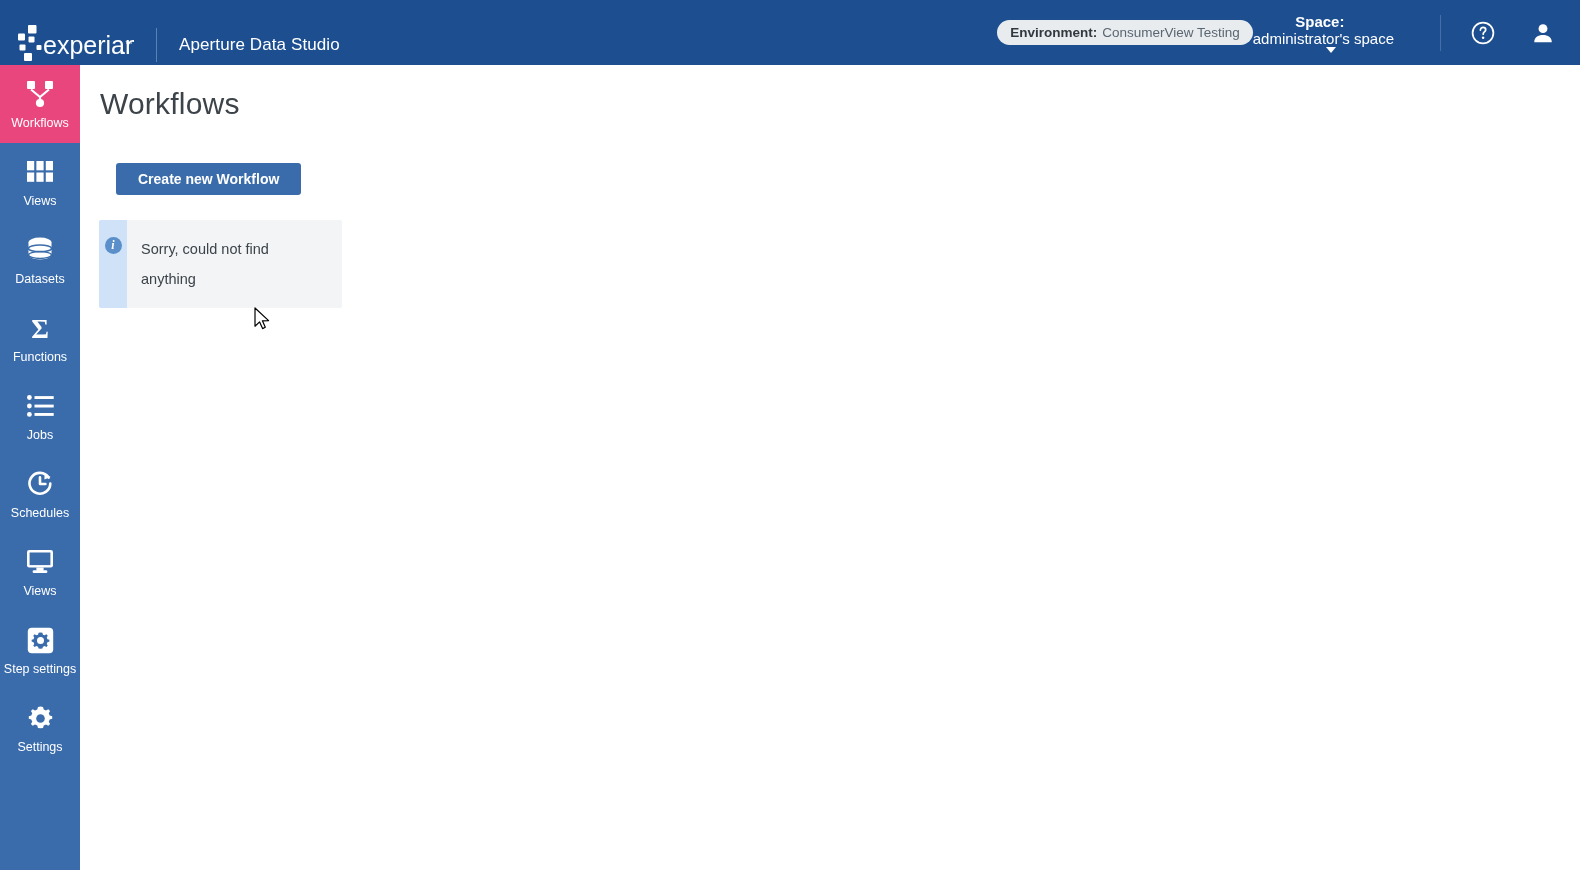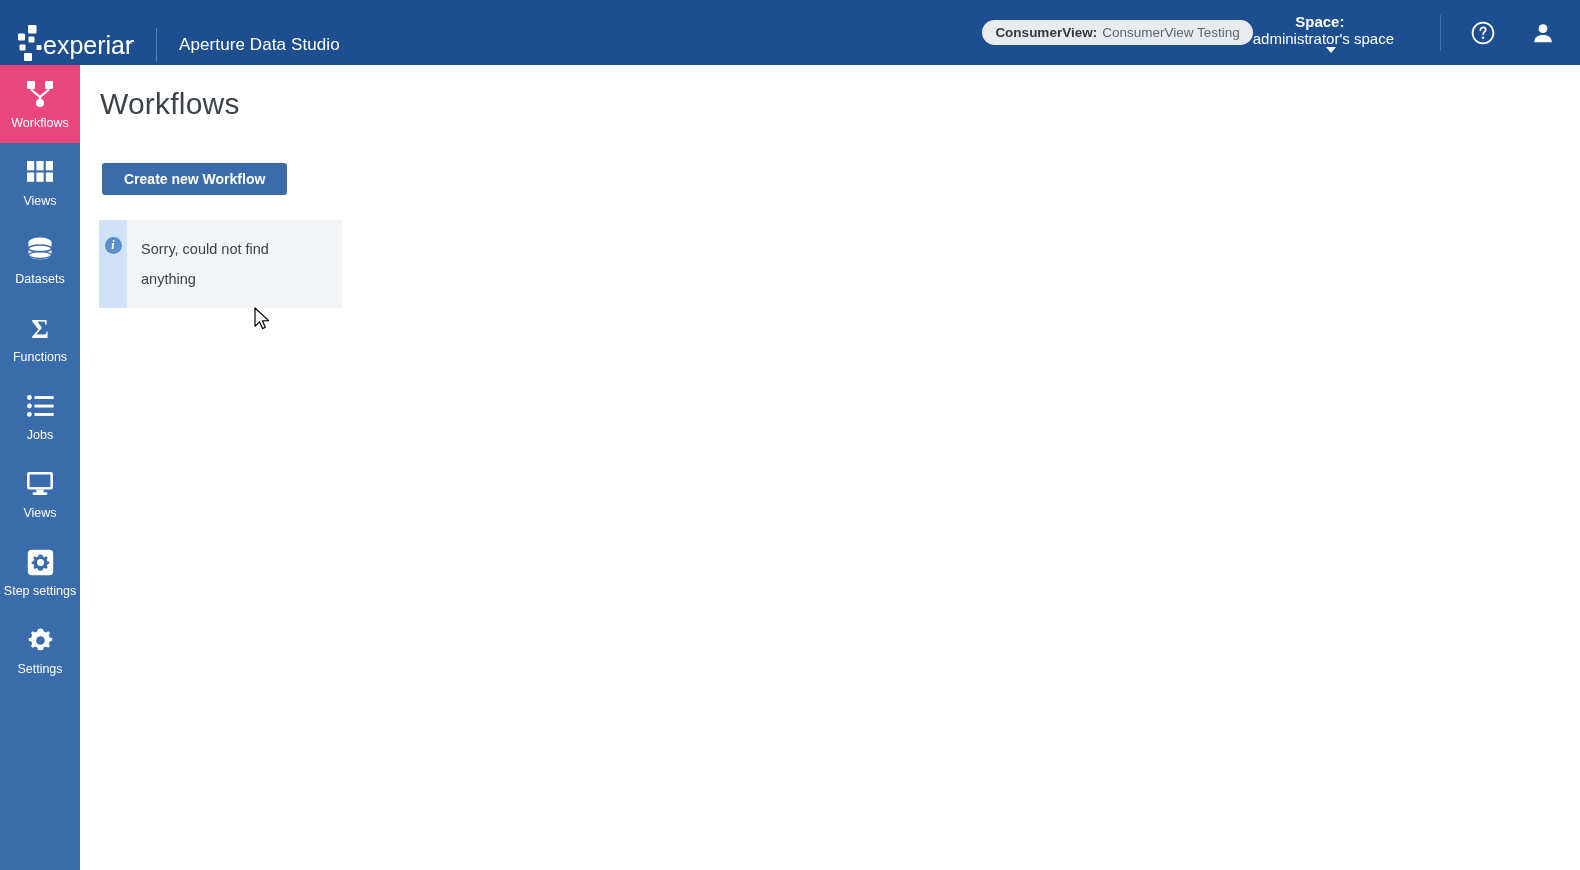--- a/index.html
+++ b/index.html
@@ -105,21 +105,21 @@
     position: absolute; top: 65px; left: 80px;
     width: 1500px; height: 805px;
     background: #ffffff;
   }
   .page-title {
     position: absolute; left: 20px; top: 22px;
     font-size: 30px; font-weight: 300; color: #3c4349;
     letter-spacing: 0.2px;
   }
   .create-btn {
-    position: absolute; left: 22px; top: 98px;
+    position: absolute; left: 36px; top: 98px;
     background: #3a6cab;
     border: none;
     border-radius: 3px;
     color: #ffffff;
     font-size: 14px; font-weight: bold;
     font-family: "Liberation Sans", sans-serif;
     padding: 1px 22px;
     height: 32px;
     cursor: pointer;
     white-space: nowrap;
@@ -180,21 +180,21 @@
           <text x="107" y="22" font-family="Liberation Sans, sans-serif" font-size="7" fill="#ffffff">™</text>
         </svg>
       </span>
       <span class="brand-divider"></span>
       <span class="app-title">Aperture Data Studio</span>
     </div>
 
     <div class="header-spacer"></div>
 
     <div class="env-pill">
-      <span class="env-label">ConsumerView:</span>
+      <span class="env-label">Environment:</span>
       <span class="env-value">ConsumerView Testing</span>
     </div>
 
     <div class="space-block">
       <span class="space-label">Space:</span>
       <span class="space-value">administrator's space</span>
       <span class="caret"></span>
     </div>
 
     <div class="header-divider"></div>
@@ -272,20 +272,30 @@
           <rect x="7.5" y="1.1" width="19.2" height="2.9" fill="#ffffff"></rect>
           <circle cx="2.4" cy="11" r="2.4" fill="#ffffff"></circle>
           <rect x="7.5" y="9.6" width="19.2" height="2.9" fill="#ffffff"></rect>
           <circle cx="2.4" cy="19.4" r="2.4" fill="#ffffff"></circle>
           <rect x="7.5" y="18" width="19.2" height="2.9" fill="#ffffff"></rect>
         </svg>
       </span>
       <span class="nav-label">Jobs</span>
     </div>
 
+    <div class="nav-item">
+      <span class="nav-icon">
+        <svg width="28" height="28" viewBox="0 0 28 28">
+          <path d="M22.6 7.6 A10.4 10.4 0 1 0 24.3 13.6" fill="none" stroke="#ffffff" stroke-width="2.6" stroke-linecap="round"></path>
+          <path d="M18.6 3.2 L24.6 7.0 L18.4 9.6 Z" fill="#ffffff"></path>
+          <path d="M14 7.4 V14 H19.4" fill="none" stroke="#ffffff" stroke-width="2.6" stroke-linecap="round" stroke-linejoin="round"></path>
+        </svg>
+      </span>
+      <span class="nav-label">Schedules</span>
+    </div>
 
     <div class="nav-item">
       <span class="nav-icon">
         <svg width="30" height="26" viewBox="0 0 30 26">
           <rect x="2" y="1" width="26" height="17.5" rx="2.2" fill="#ffffff"></rect>
           <rect x="4.6" y="3.5" width="20.8" height="12.6" fill="#3a6cab"></rect>
           <rect x="11.4" y="18.5" width="7.2" height="3.4" fill="#ffffff"></rect>
           <rect x="7.6" y="21.3" width="14.8" height="2.8" rx="1.4" fill="#ffffff"></rect>
         </svg>
       </span>

